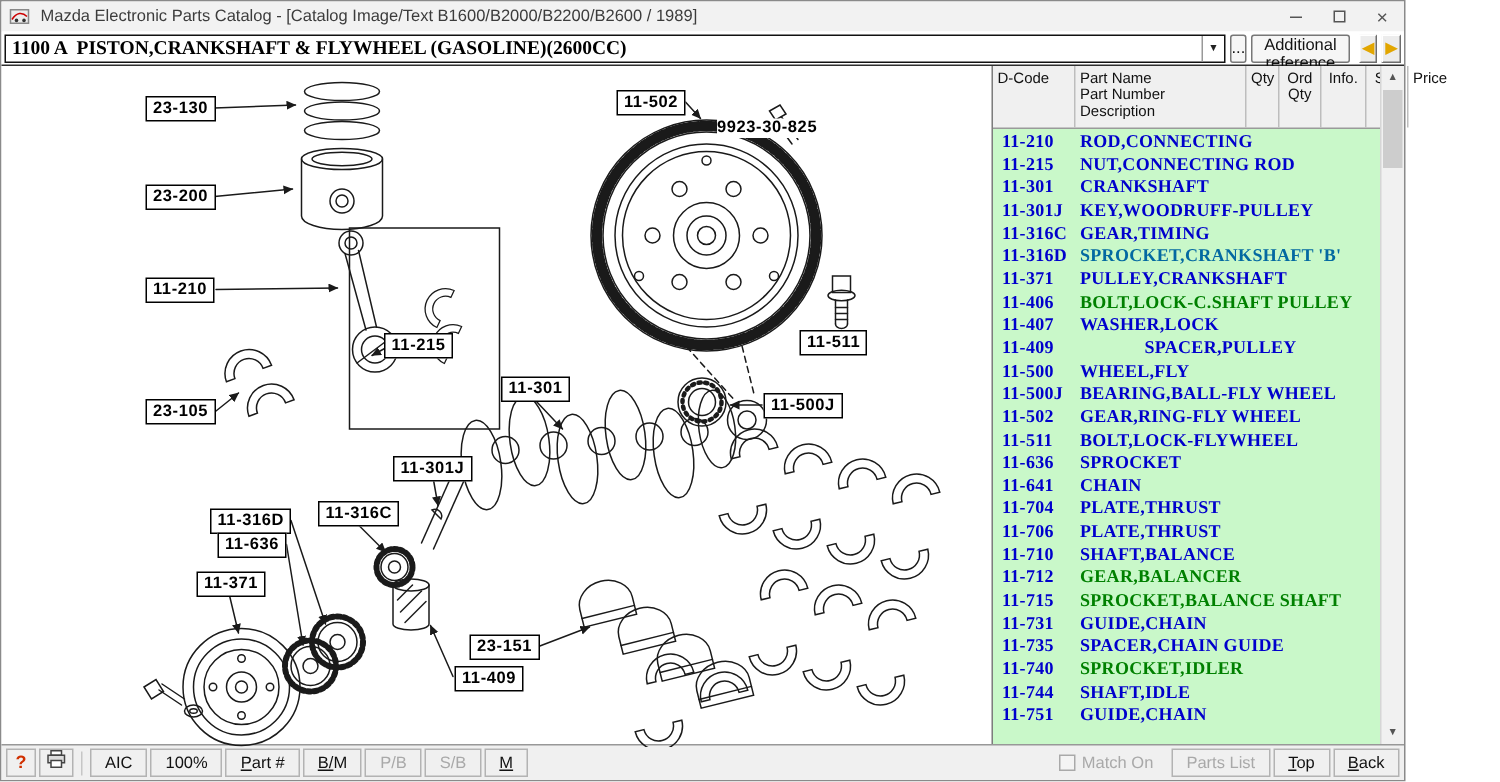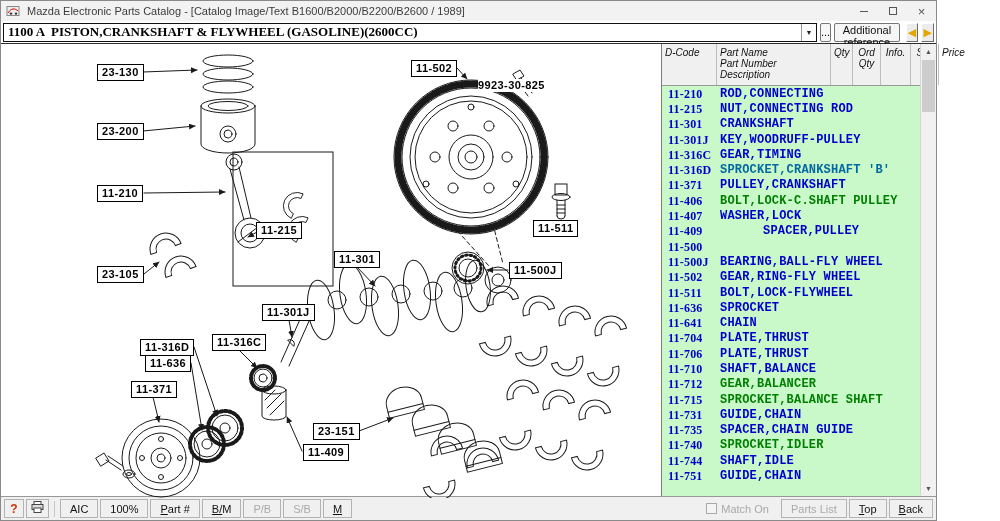--- a/index.html
+++ b/index.html
@@ -32,28 +32,28 @@
   .main { flex:1; display:flex; min-height:0; }
   .diagram { width:660px; position:relative; background:#fff; flex:0 0 auto; }
   .diagram svg.art { position:absolute; left:0; top:0; }
   .callout { position:absolute; font:bold 11px/13px "Liberation Sans", sans-serif; background:#fff; white-space:nowrap; z-index:4; letter-spacing:.4px; color:#000; }
   .callout.boxed { border:1px solid #000; padding:1px 4px; }
 
   
   .table-region { flex:1; border-left:1px solid #7d7d7d; position:relative; background:#f0f0f0; min-width:0; }
   .table-content { margin-right:16px; height:100%; display:flex; flex-direction:column; }
   .thead { height:42px; background:#f0f0f0; border-bottom:1px solid #9a9a9a; display:grid; grid-template-columns:54px 114px 22px 28px 30px 28px 1fr; font-size:10px; color:#111; }
-  .hc { padding:3px 3px; line-height:11px;font-style:italic; }
+  .hc { padding:3px 3px; line-height:11px; }
   .hc + .hc { border-left:1px solid #bdbdbd; }
   .h-qty,.h-ord,.h-info,.h-ss,.h-price { text-align:center; }
   .tbody { flex:1; background:#c9f8c9; overflow:hidden; }
   .trow { display:grid; grid-template-columns:54px 1fr; height:15.3px; align-items:center; }
   .c-dcode,.c-name { font:bold 12px/14px "Liberation Serif", serif; letter-spacing:.2px; white-space:nowrap; }
   .c-dcode { padding-left:6px; }
-  .c-name { padding-left:4px;font-family:Liberation Mono, monospace; }
+  .c-name { padding-left:4px; }
 
   
   .scrollbar { position:absolute; top:0; right:0; bottom:0; width:16px; background:#f1f1f1; border-left:1px solid #d6d6d6; }
   .sb-btn { position:absolute; left:0; width:15px; height:15px; display:flex; align-items:center; justify-content:center; font-size:7px; color:#555; }
   .sb-btn.up { top:0; }
   .sb-btn.down { bottom:0; }
   .sb-thumb { position:absolute; top:16px; left:1px; width:13px; height:52px; background:#cdcdcd; }
 
   
   .statusbar { height:24px; background:#f0f0f0; border-top:1px solid #989898; display:flex; align-items:center; padding:0 3px; gap:2px; flex:0 0 auto; }
@@ -384,20 +384,21 @@
             <div class="trow">
               <span class="c-dcode" style="color: rgb(0, 0, 204);">11-407</span>
               <span class="c-name" style="color: rgb(0, 0, 204);">WASHER,LOCK</span>
             </div>
             <div class="trow">
               <span class="c-dcode" style="color: rgb(0, 0, 204);">11-409</span>
               <span class="c-name" style="color: rgb(0, 0, 204); margin-left: 43px;">SPACER,PULLEY</span>
             </div>
             <div class="trow">
               <span class="c-dcode" style="color: rgb(0, 0, 204);">11-500</span>
+              <span class="c-name" style="color: rgb(0, 0, 204);">WHEEL,FLY</span>
             </div>
             <div class="trow">
               <span class="c-dcode" style="color: rgb(0, 0, 204);">11-500J</span>
               <span class="c-name" style="color: rgb(0, 0, 204);">BEARING,BALL-FLY WHEEL</span>
             </div>
             <div class="trow">
               <span class="c-dcode" style="color: rgb(0, 0, 204);">11-502</span>
               <span class="c-name" style="color: rgb(0, 0, 204);">GEAR,RING-FLY WHEEL</span>
             </div>
             <div class="trow">

